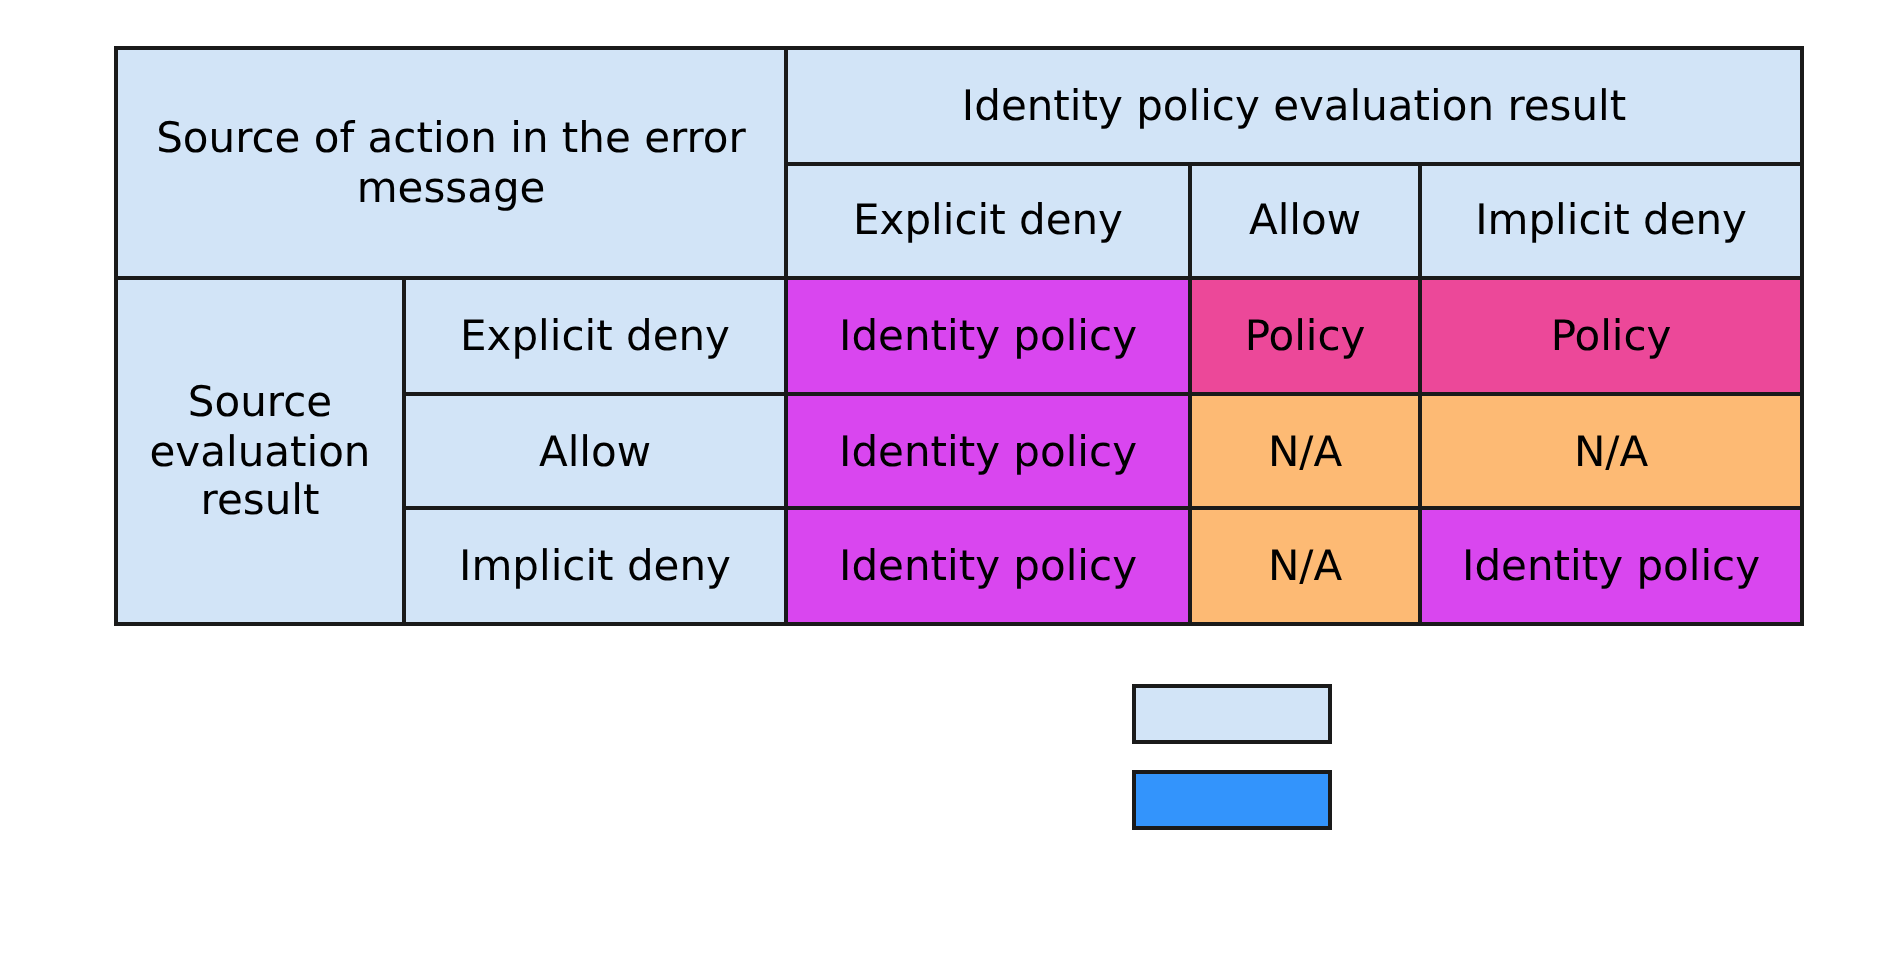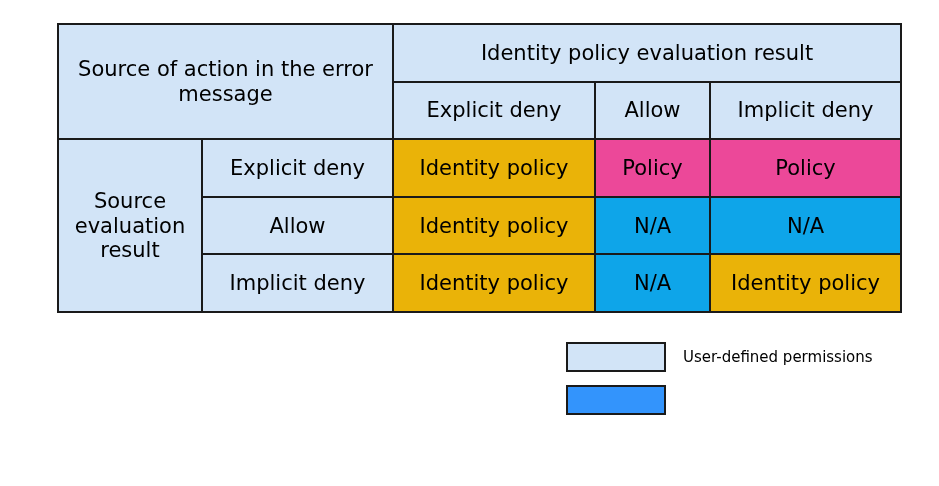--- a/index.html
+++ b/index.html
@@ -39,22 +39,22 @@
   
   .col-rh1 { width: 144px; }
   .col-rh2 { width: 191px; }
   .col-c1  { width: 202px; }
   .col-c2  { width: 115px; }
   .col-c3  { width: 191px; }
 
   
   .fill-userdef { background: #d2e4f7; }
   .fill-deny    { background: #ec4899; }
-  .fill-allow   { background: #eab308; }
-  .fill-na      { background: #0ea5e9; }
+  .fill-allow   { background: #d946ef; }
+  .fill-na      { background: #fdba74; }
 
   .corner-head {
     font-weight: bold;
     font-size: 22px;
     line-height: 1.25;
   }
   .group-head { font-size: 22px; margin-left: 14px; }
   .row-group-label { font-size: 21px; line-height: 1.25; }
 
   
@@ -125,18 +125,17 @@
       <td class="fill-allow">Identity policy</td>
       <td class="fill-na">N/A</td>
       <td class="fill-allow">Identity policy</td>
     </tr>
   </tbody>
 </table>
 
 <div id="legend">
   <div class="legend-row">
     <span class="legend-swatch" style="background-color: rgb(210, 228, 247);"></span>
-    <span class="legend-label">User-defined permissions</span>
   </div>
   <div class="legend-row">
     <span class="legend-swatch" style="background-color: rgb(51, 148, 252);"></span>
   </div>
 </div>
 
 </body></html>

